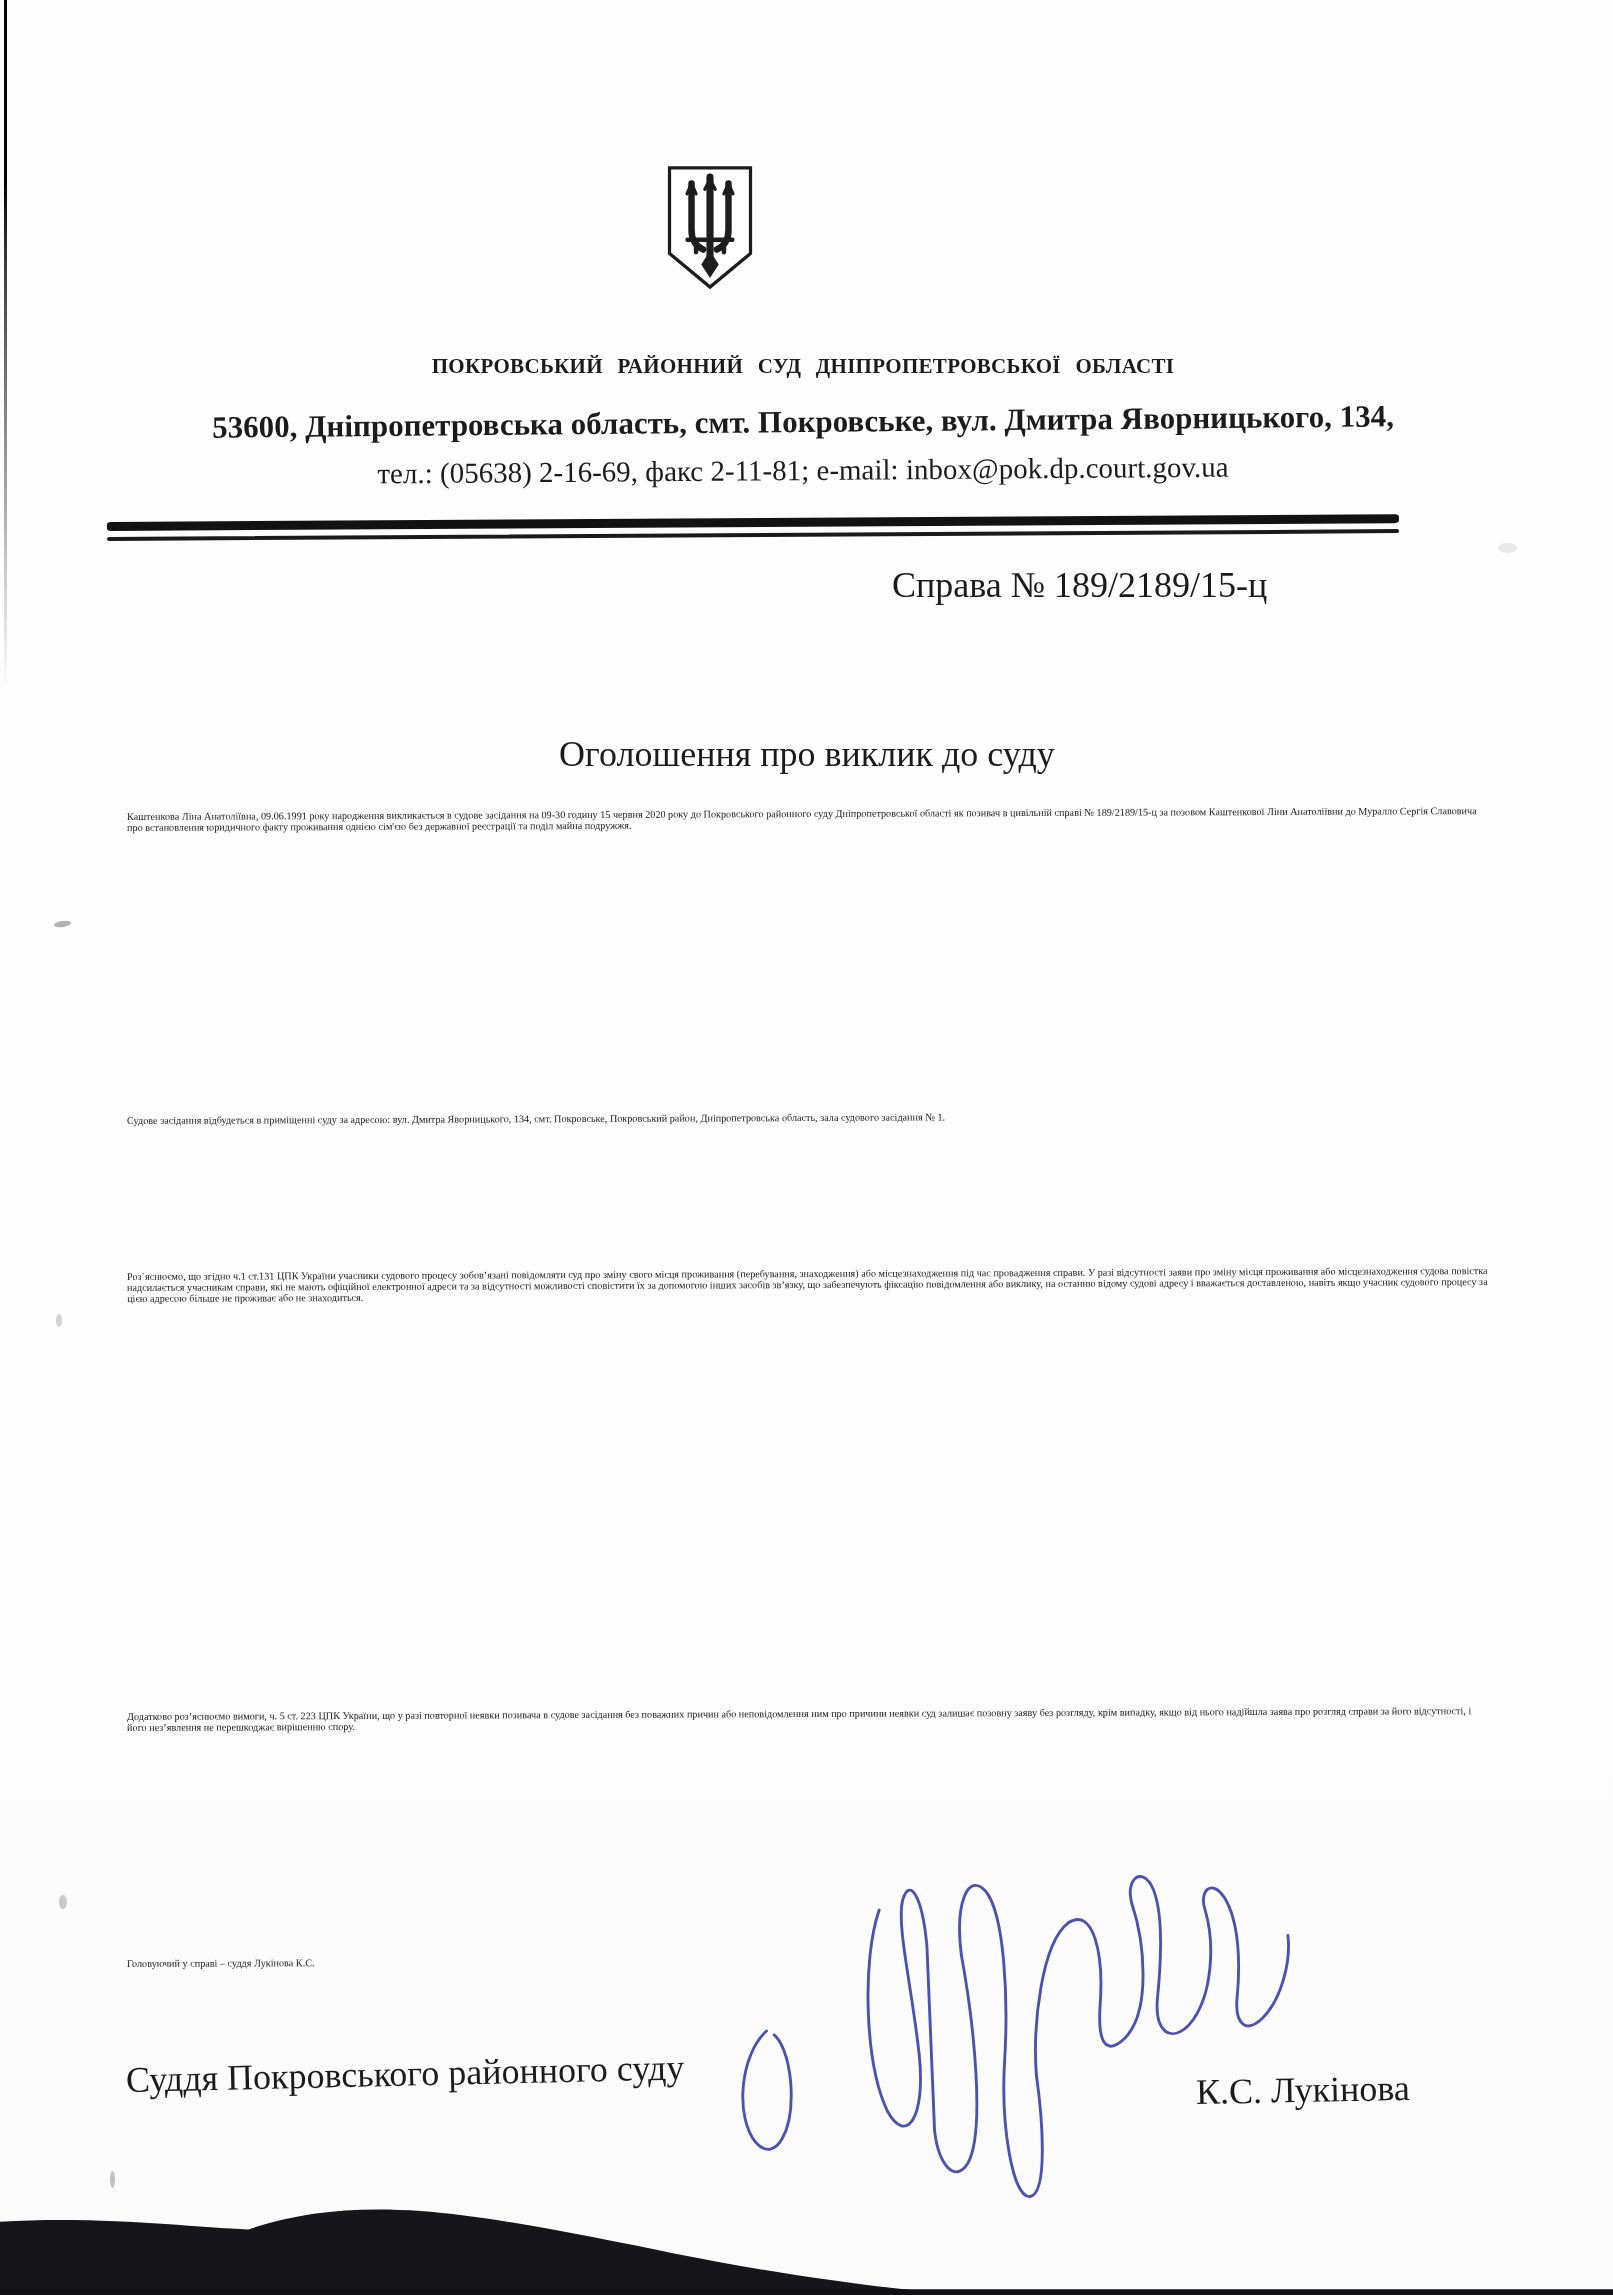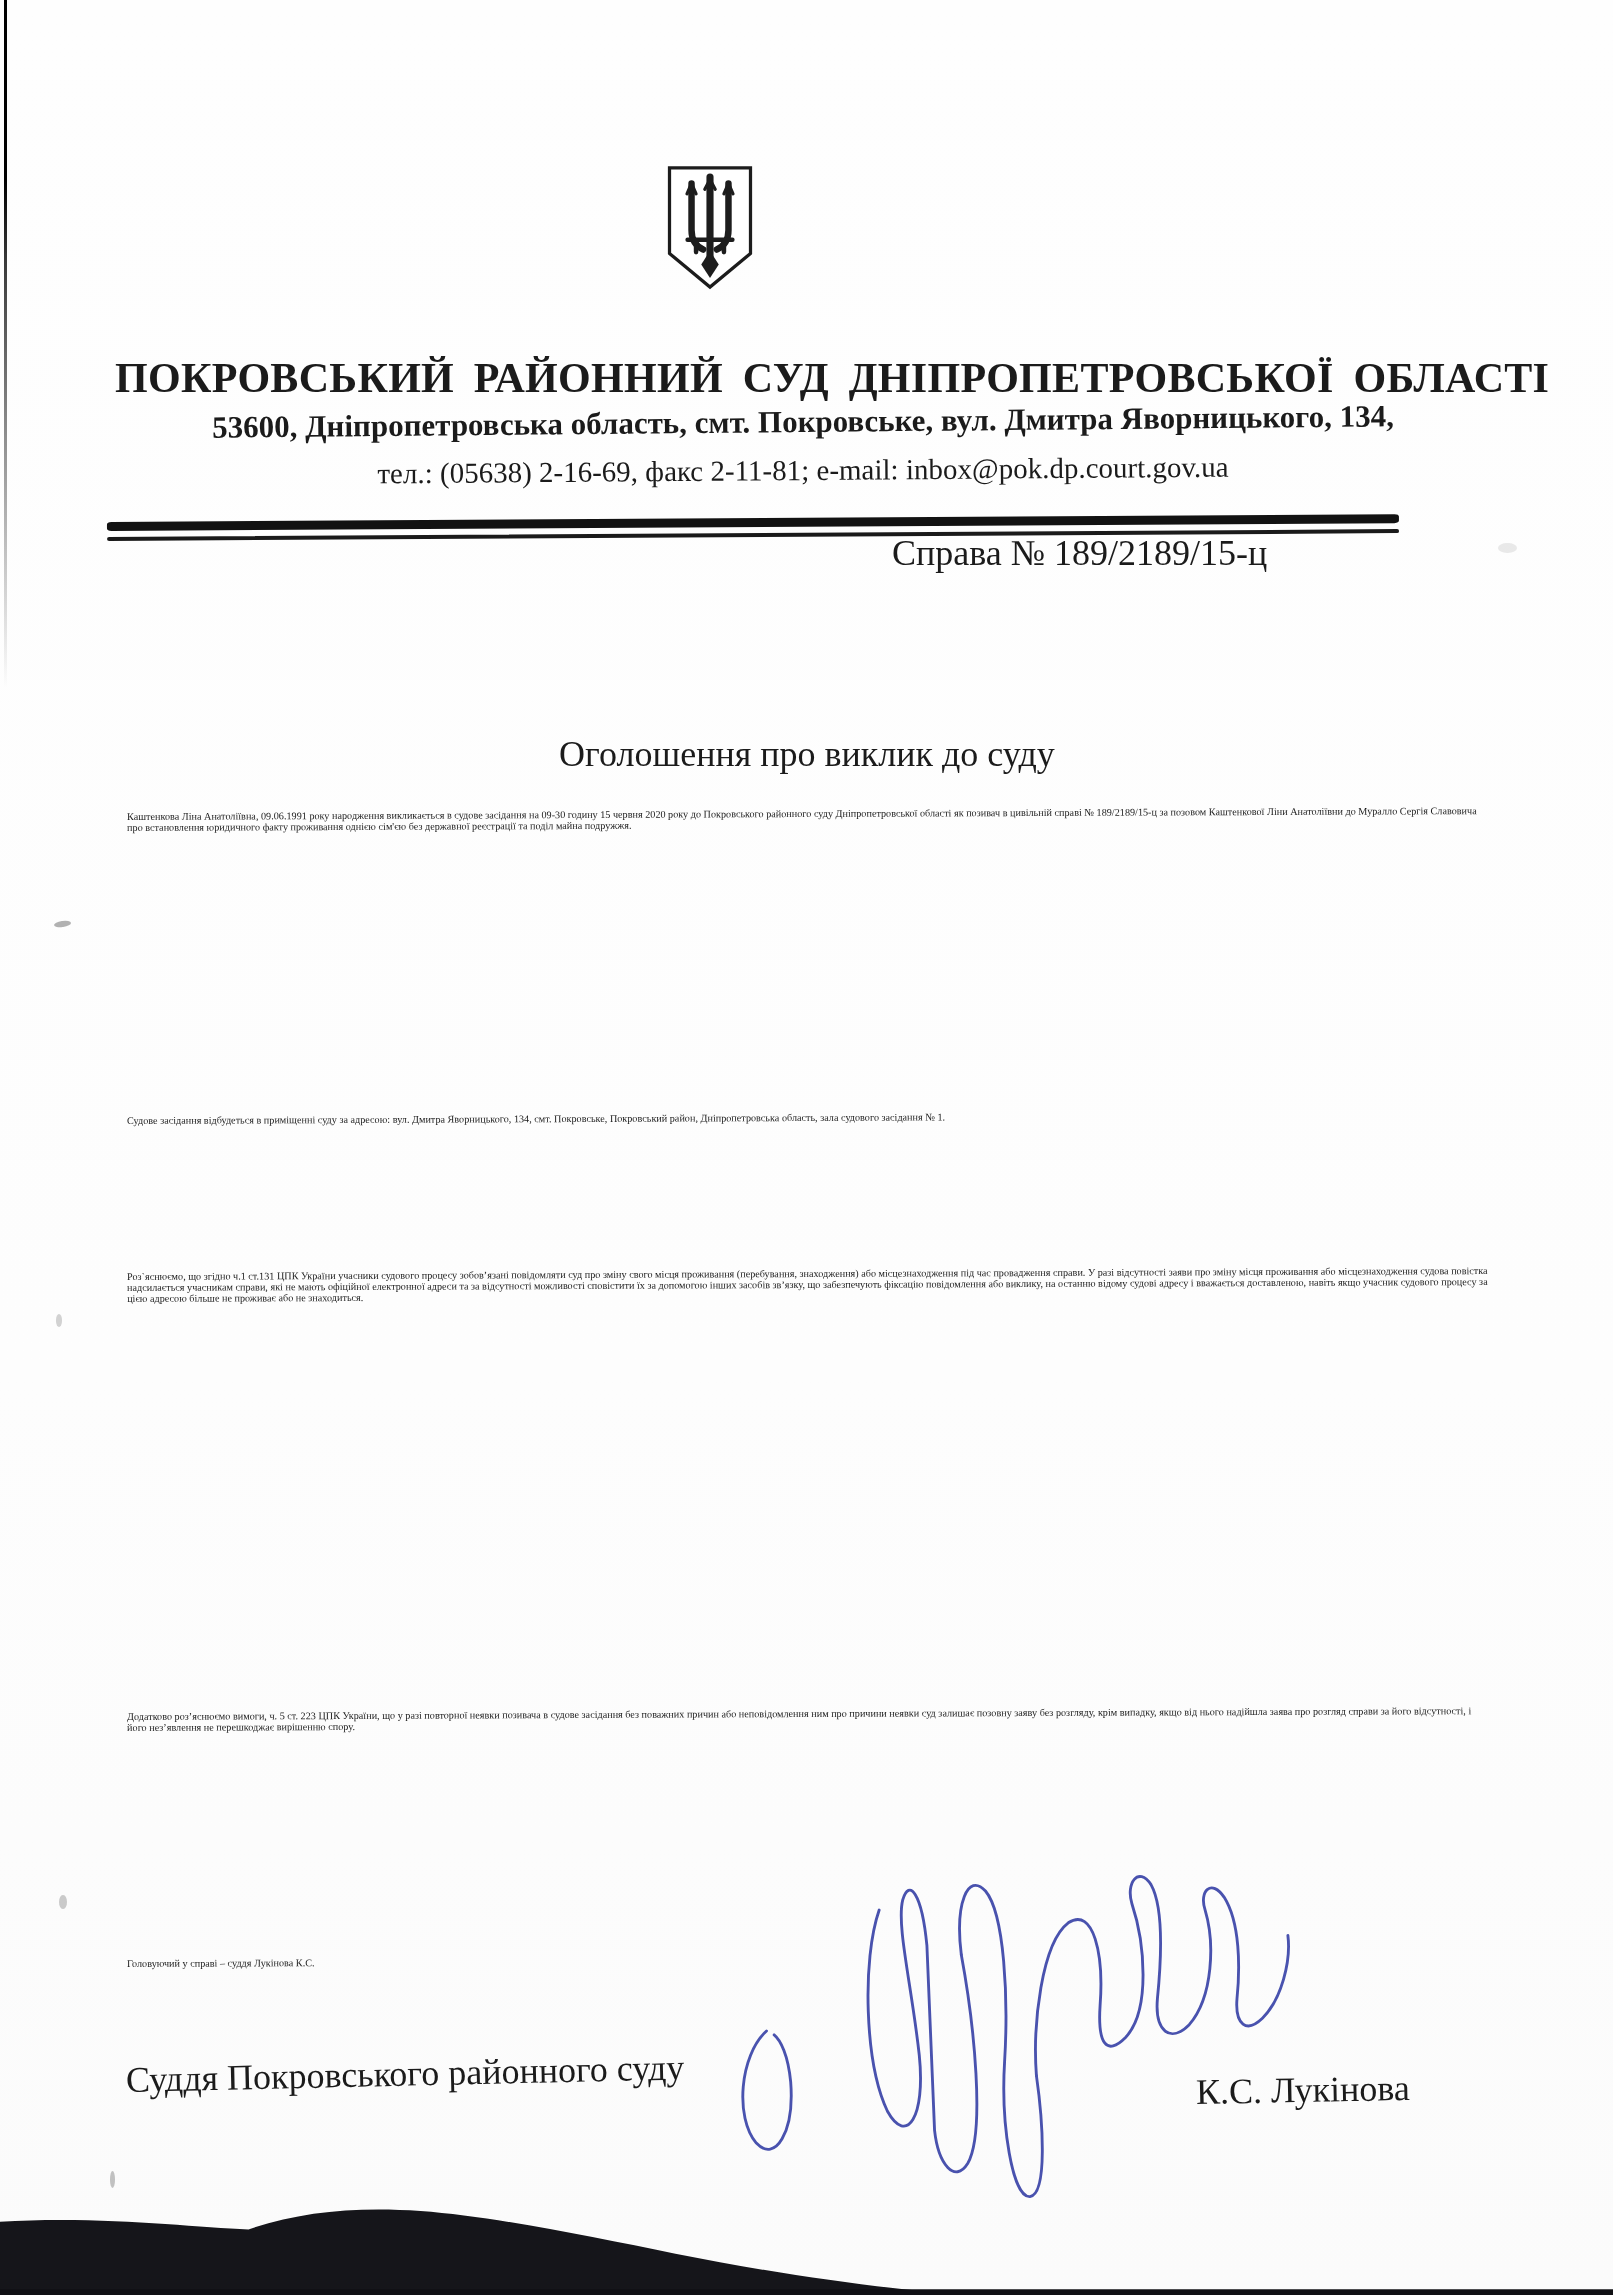--- a/index.html
+++ b/index.html
@@ -11,30 +11,30 @@
     color: #1b1b1b;
     position: relative;
     overflow: hidden;
   }
   .page { position: absolute; inset: 0; background:
     linear-gradient(180deg, #fefefe 0%, #fdfdfd 60%, #fbfbfb 100%); }
 
   
   .emblem { position: absolute; left: 663px; top: 164px; width: 94px; height: 127px; }
   .hline { position: absolute; left: 115px; width: 1376px; text-align: center; white-space: nowrap; }
-  .court-name   { top: 354px; font-size: 42px; font-weight: bold; letter-spacing: 0.3px; word-spacing: 9px; }
+  .court-name   { top: 354px; font-size: 21px; font-weight: bold; letter-spacing: 0.3px; word-spacing: 9px; }
   .court-addr   { top: 404px; font-size: 31px; font-weight: bold; transform: rotate(-0.55deg); transform-origin: 50% 50%; }
   .court-contact{ top: 454px; font-size: 29px; transform: rotate(-0.45deg); }
 
   .rule { position: absolute; left: 107px; top: 522px; width: 1292px; transform: rotate(-0.35deg); transform-origin: left center; }
   .rule .thick { height: 9px; background: #121212; border-radius: 4.5px/2.5px; }
   .rule .thin  { height: 4.5px; background: #1a1a1a; margin-top: 5.7px; border-radius: 2.5px; }
 
   
-  .case-block { position: absolute; left: 892px; top: 527px; font-size: 36px; line-height: 52px; white-space: nowrap; }
+  .case-block { position: absolute; left: 892px; top: 559px; font-size: 36px; line-height: 52px; white-space: nowrap; }
 
   
   .doc-title { position: absolute; left: 127px; top: 733px; width: 1360px; text-align: center; font-size: 36px; }
 
   
   .body-block { position: absolute; left: 127px; width: 1362px; transform: rotate(-0.25deg); transform-origin: left top; }
   .p1 { top: 801px; }
   .p2 { top: 1105px; }
   .p3 { top: 1261px; }
   .p4 { top: 1701px; }

